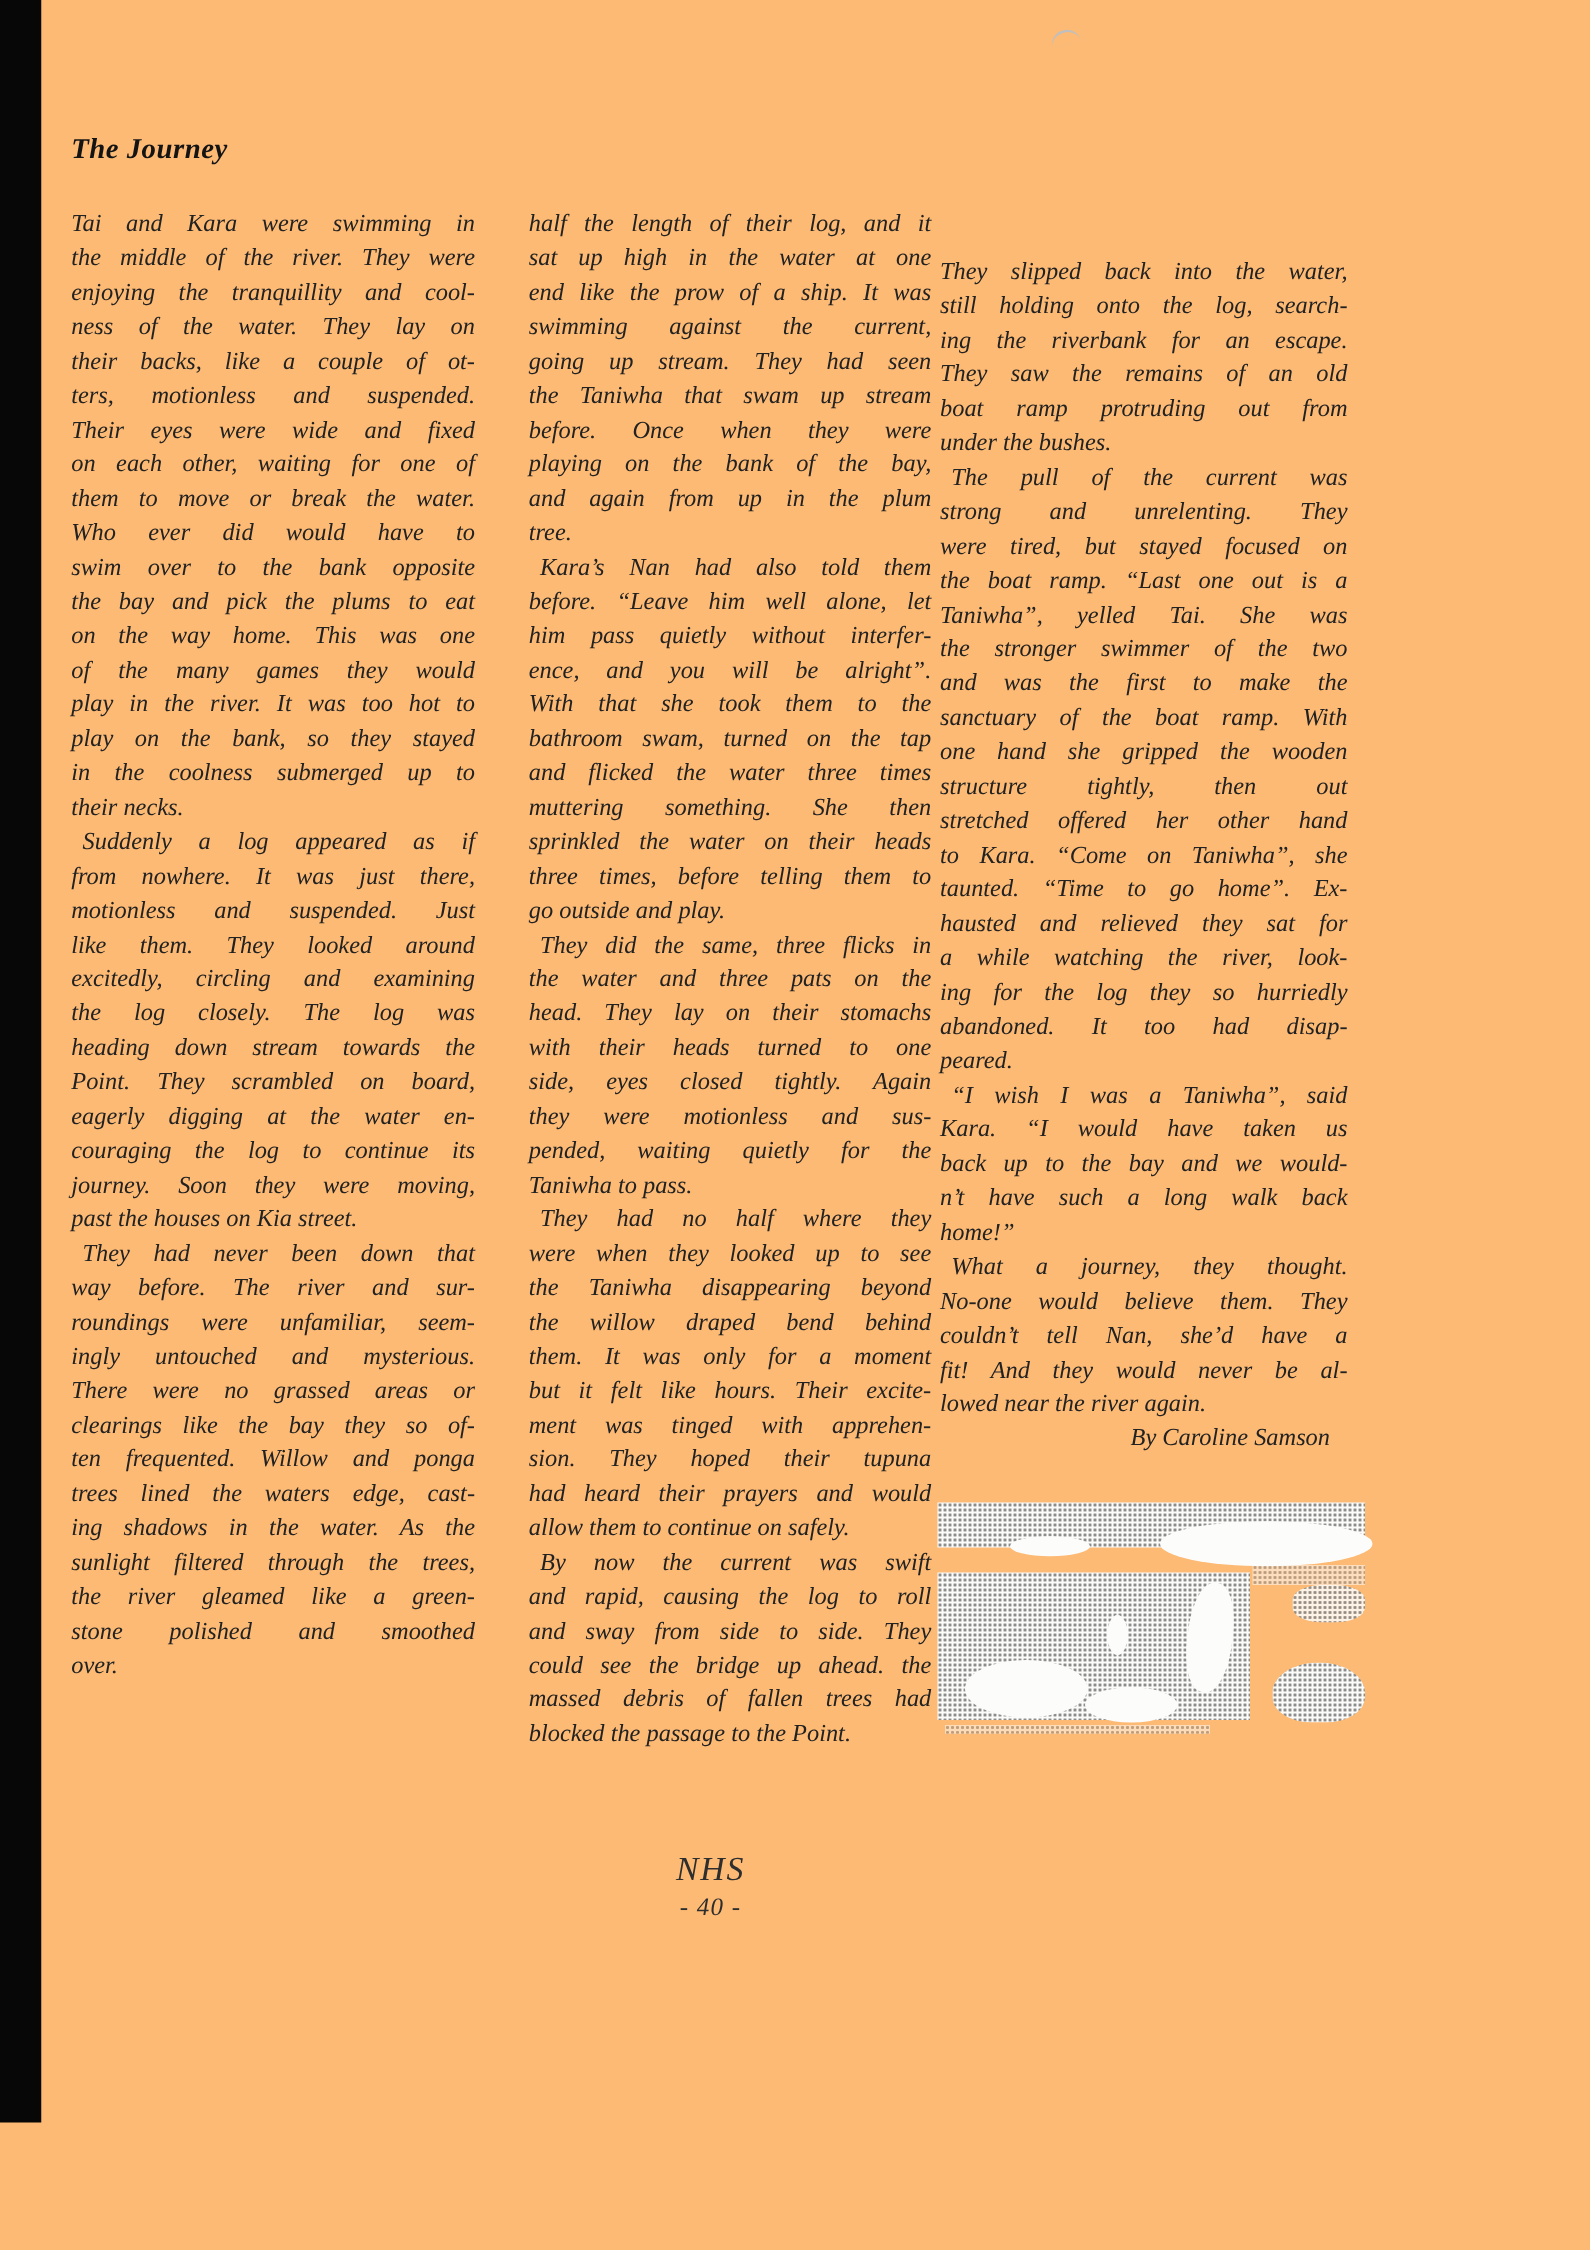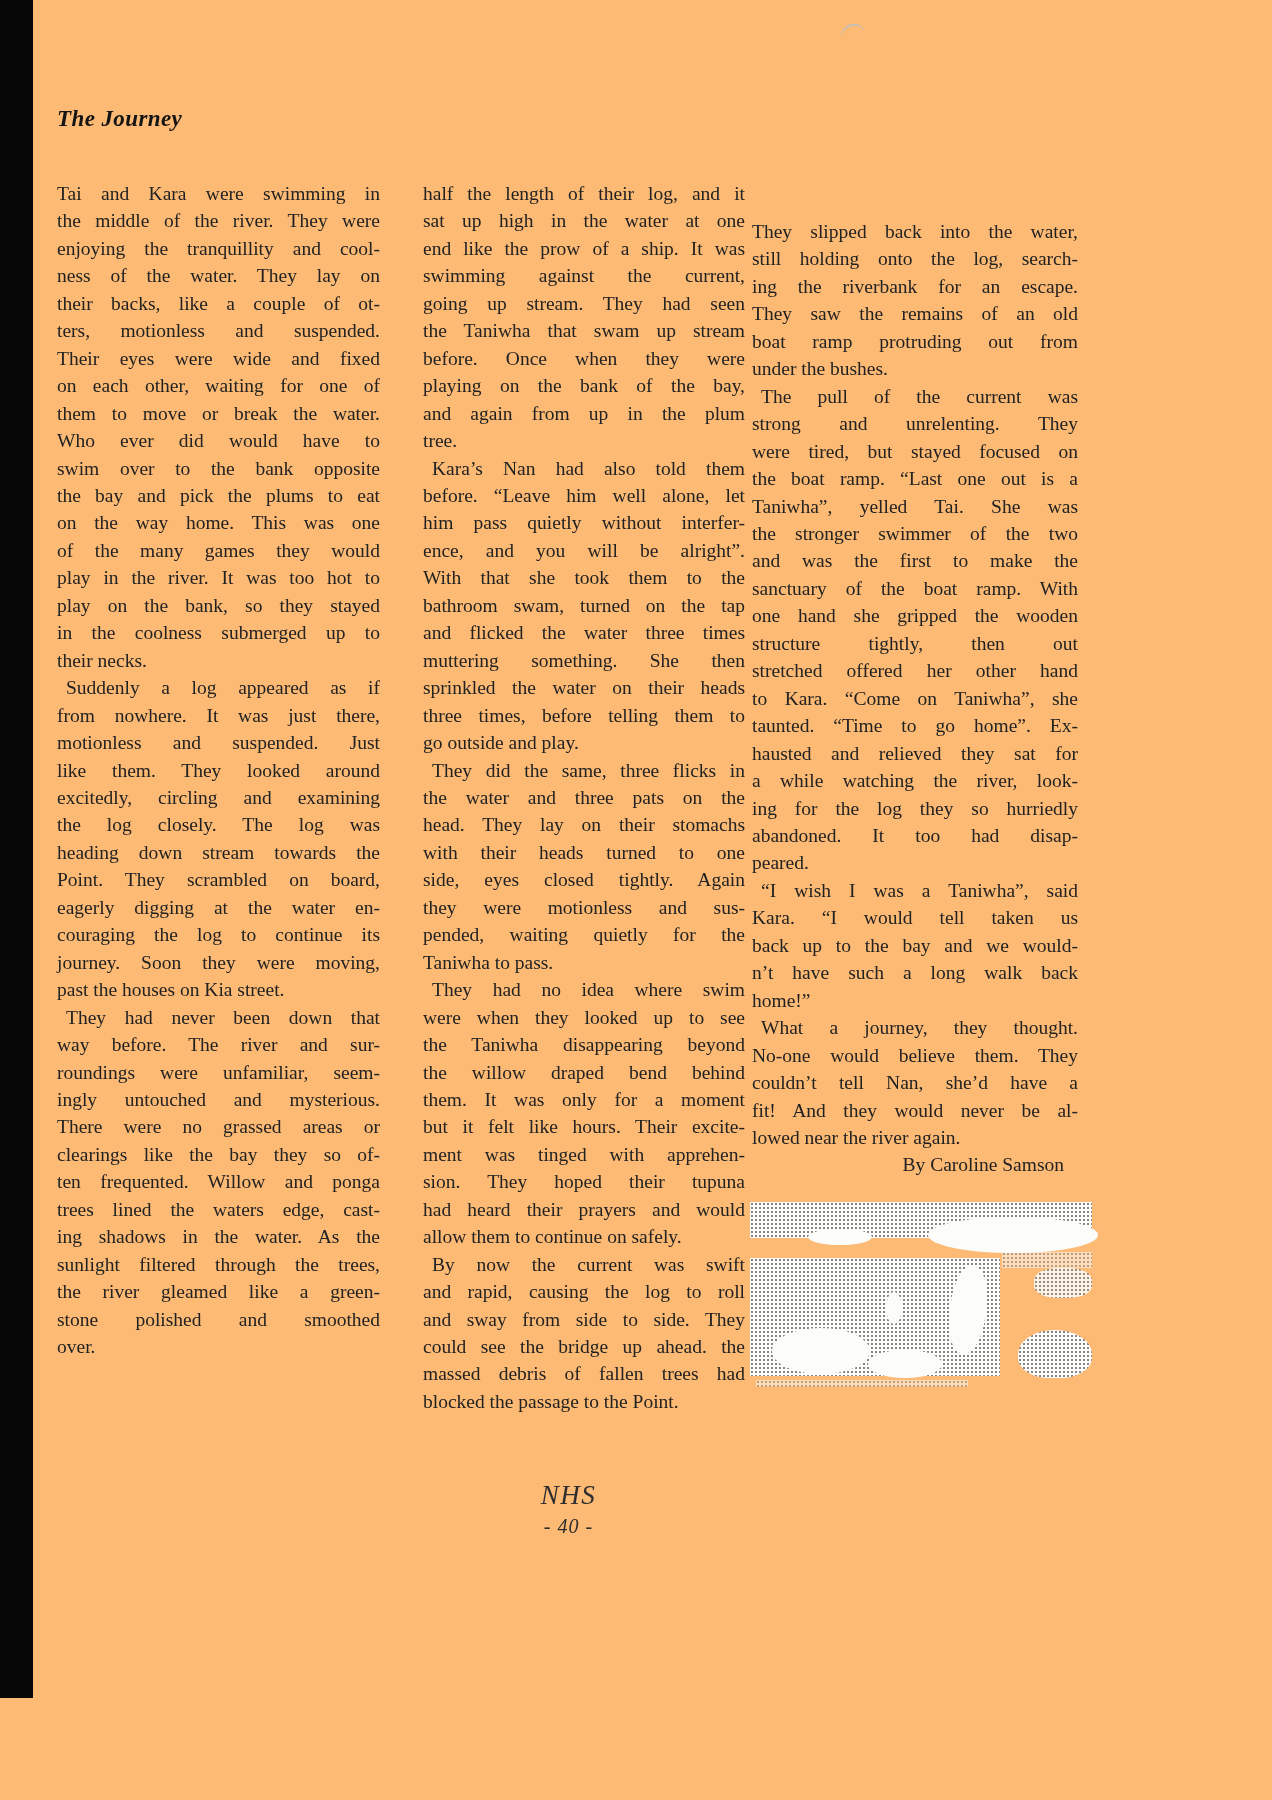--- a/index.html
+++ b/index.html
@@ -13,21 +13,21 @@
   }
   
   .scan-bar{position:absolute;left:0;top:0;width:33px;height:1698px;background:#070707;}
   
   .squiggle{position:absolute;left:840px;top:24px;width:24px;height:10px;
     border-top:2px solid #bfbfbf;border-radius:50%/100% 100% 0 0;transform:rotate(-14deg);}
   .title{
     position:absolute;left:57px;top:106px;
     font-size:23px;font-weight:bold;font-style:italic;color:#141414;letter-spacing:.4px;
   }
-  .column{position:absolute;top:180px;}
+  .column{position:absolute;top:166px;font-style:italic;}
   #col1{left:57px;width:323px;}
   #col2{left:403px;width:322px;margin-left:20px;}
   #col3{left:752px;width:326px;margin-top:38px;}
   .line{
     font-size:19.5px;line-height:27.45px;
     text-align:justify;text-align-last:justify;
     color:#222;
   }
   .line.last{text-align-last:left;}
   .para.indent .line:first-child{text-indent:9px;}
@@ -162,21 +162,21 @@
           <div class="line">They did the same, three flicks in</div>
           <div class="line">the water and three pats on the</div>
           <div class="line">head. They lay on their stomachs</div>
           <div class="line">with their heads turned to one</div>
           <div class="line">side, eyes closed tightly. Again</div>
           <div class="line">they were motionless and sus-</div>
           <div class="line">pended, waiting quietly for the</div>
           <div class="line last">Taniwha to pass.</div>
         </div>
         <div class="para indent">
-          <div class="line">They had no idea where swim</div>
+          <div class="line">They had no half where they</div>
           <div class="line">were when they looked up to see</div>
           <div class="line">the Taniwha disappearing beyond</div>
           <div class="line">the willow draped bend behind</div>
           <div class="line">them. It was only for a moment</div>
           <div class="line">but it felt like hours. Their excite-</div>
           <div class="line">ment was tinged with apprehen-</div>
           <div class="line">sion. They hoped their tupuna</div>
           <div class="line">had heard their prayers and would</div>
           <div class="line last">allow them to continue on safely.</div>
         </div>
@@ -216,21 +216,21 @@
           <div class="line">to Kara. “Come on Taniwha”, she</div>
           <div class="line">taunted. “Time to go home”. Ex-</div>
           <div class="line">hausted and relieved they sat for</div>
           <div class="line">a while watching the river, look-</div>
           <div class="line">ing for the log they so hurriedly</div>
           <div class="line">abandoned. It too had disap-</div>
           <div class="line last">peared.</div>
         </div>
         <div class="para indent">
           <div class="line">“I wish I was a Taniwha”, said</div>
-          <div class="line">Kara. “I would tell taken us</div>
+          <div class="line">Kara. “I would have taken us</div>
           <div class="line">back up to the bay and we would-</div>
           <div class="line">n’t have such a long walk back</div>
           <div class="line last">home!”</div>
         </div>
         <div class="para indent">
           <div class="line">What a journey, they thought.</div>
           <div class="line">No-one would believe them. They</div>
           <div class="line">couldn’t tell Nan, she’d have a</div>
           <div class="line">fit! And they would never be al-</div>
           <div class="line last">lowed near the river again.</div>

